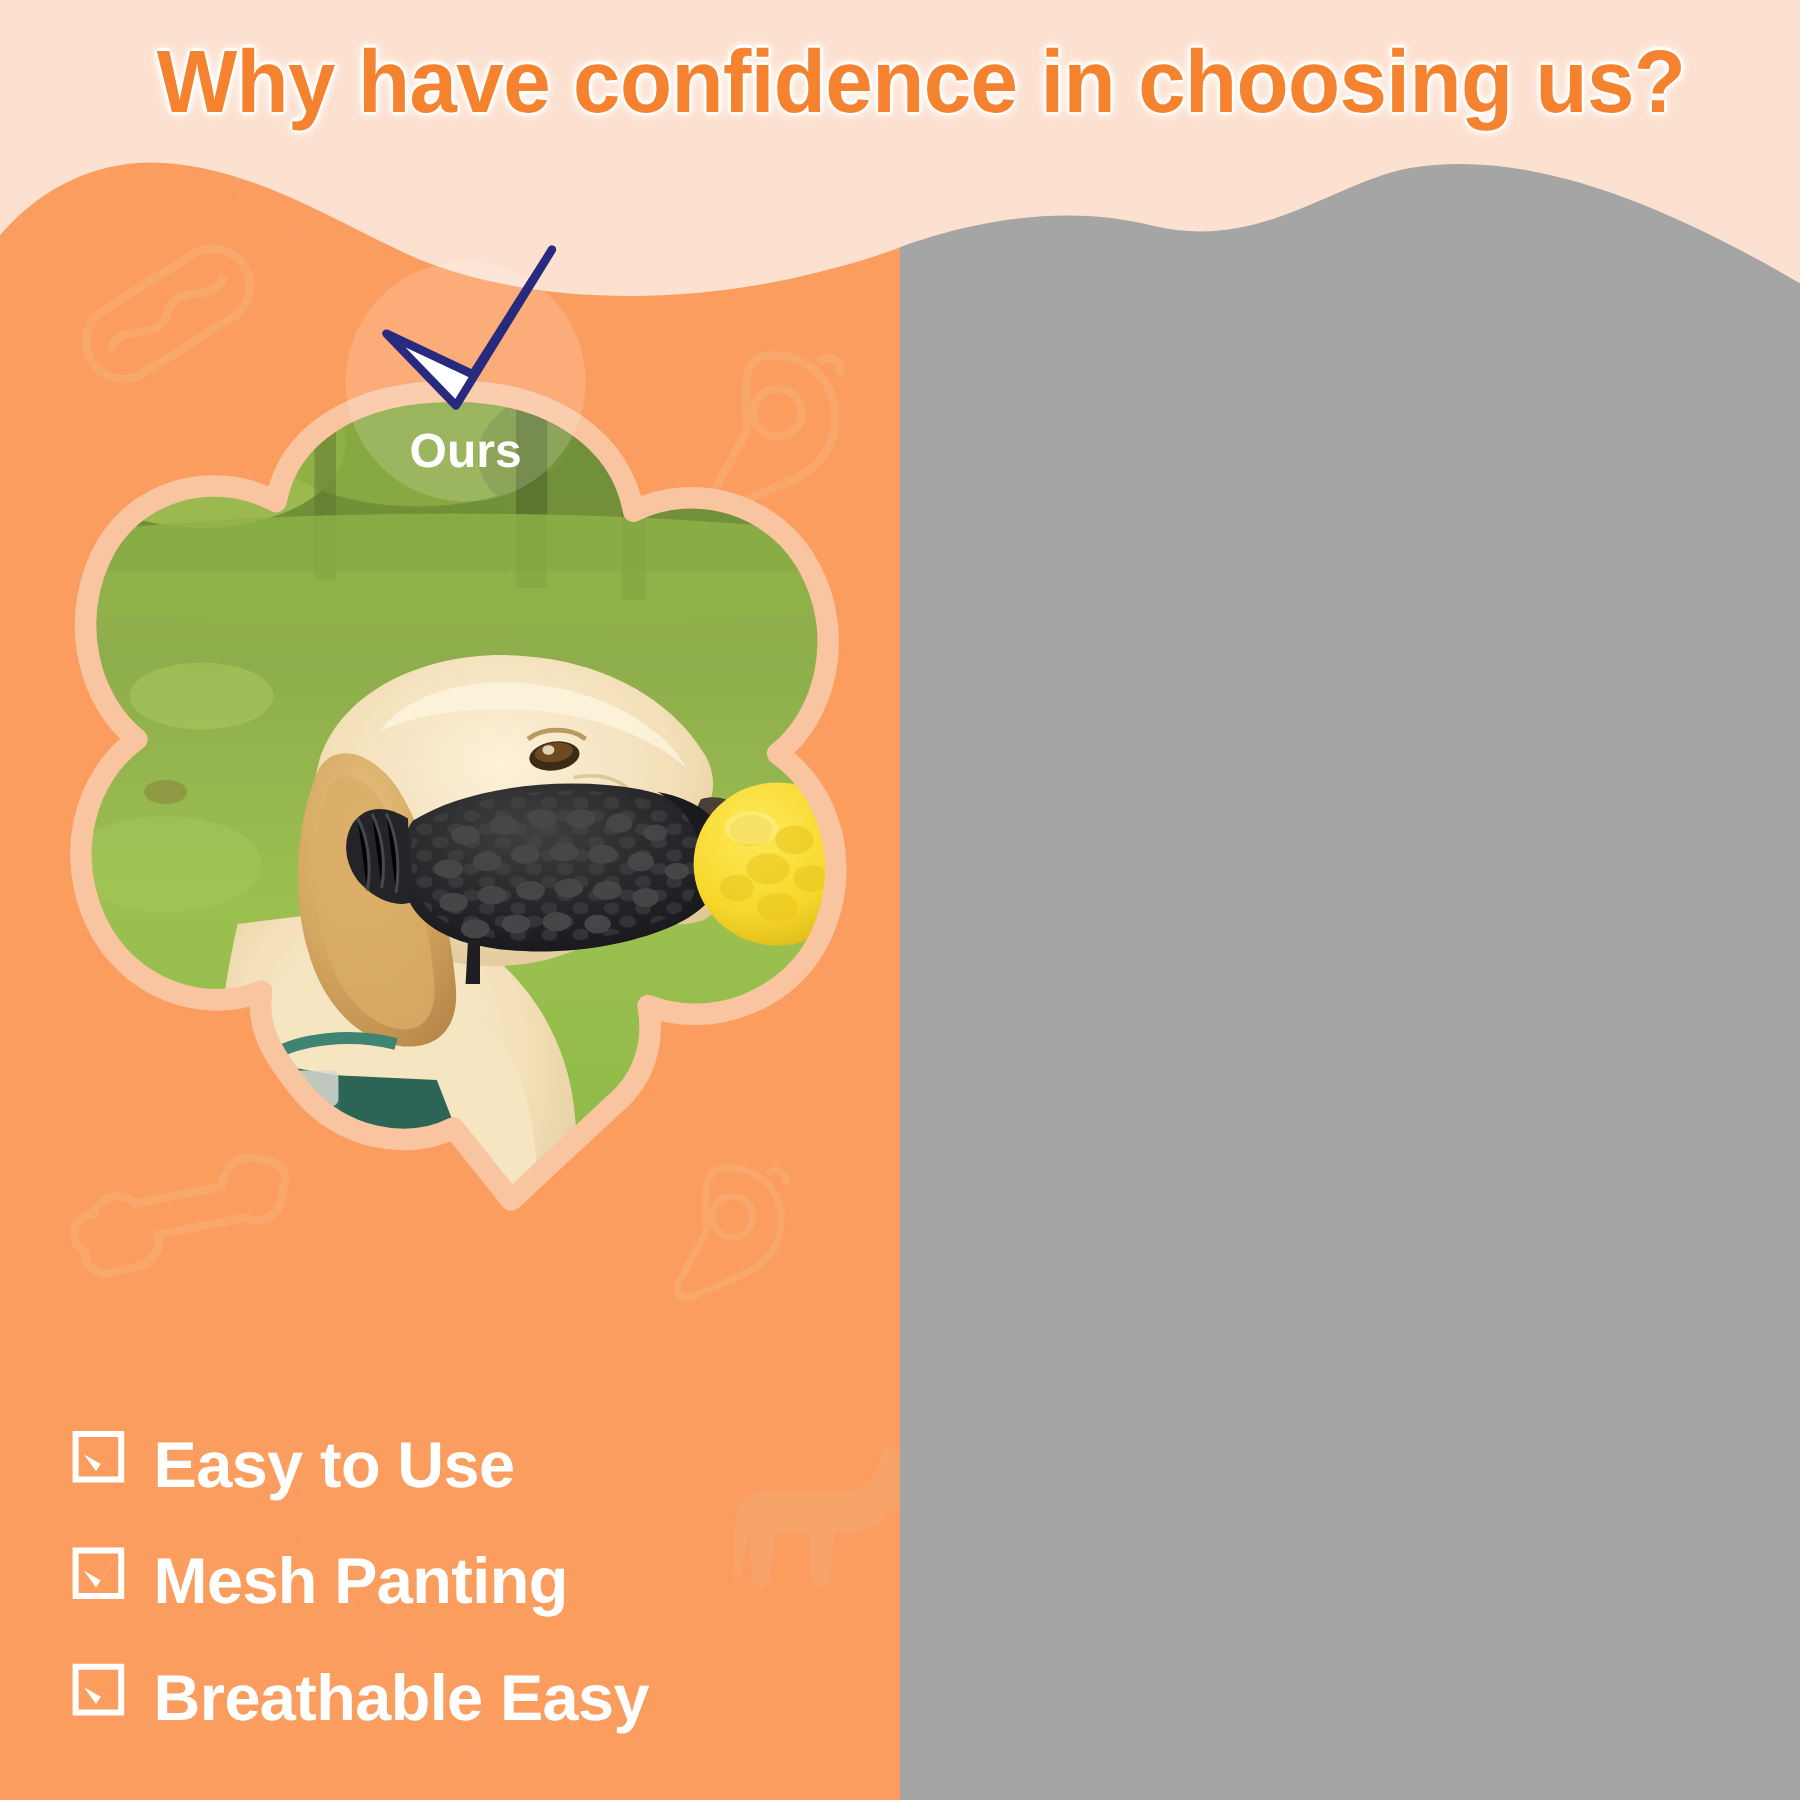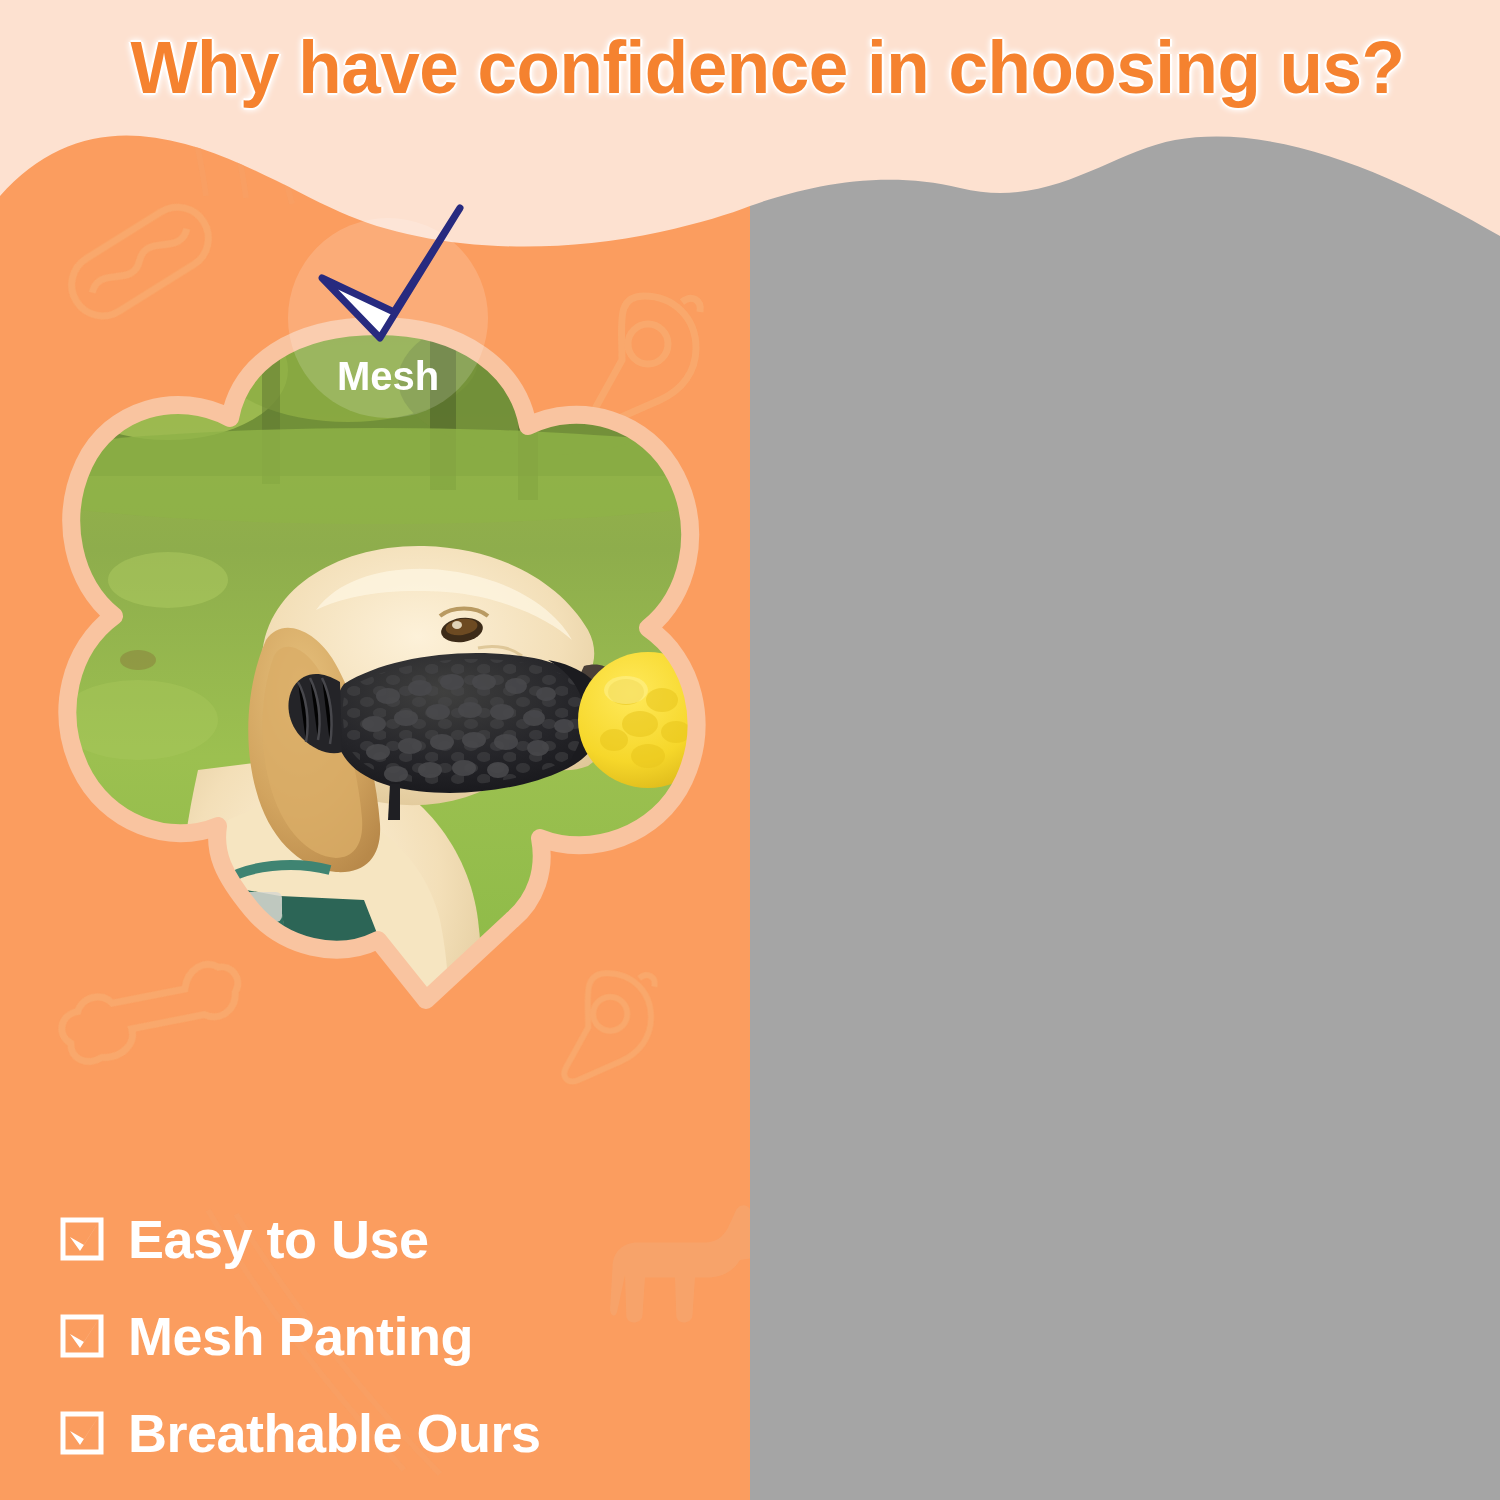--- a/index.html
+++ b/index.html
@@ -51,21 +51,21 @@
   }
 
   
   .frame { position:absolute; z-index:20; }
   #frame-left  { left:48px;  top:300px; width:660px; height:830px; }
 
   
   .features { position:absolute; z-index:25; }
   #features-left  { left:58px;  top:1190px; }
   .feature-row {
-    display:flex; align-items:center; gap:22px; height:97px;
+    display:flex; align-items:flex-start; gap:22px; height:97px;
   }
   .feature-ico { width:48px; height:48px; flex:0 0 48px; }
   .feature-text {
     font-size:54px; font-weight:bold; color:#fff; white-space:nowrap;
     letter-spacing:-0.5px;
   }
 </style>
 </head>
 <body>
 
@@ -393,21 +393,21 @@
                C6,412 22,348 66,316
                C26,284 10,220 36,164
                C62,108 130,90 182,118
                C192,64 244,26 330,26 Z" fill="none" stroke="#f9c4a0" stroke-width="18" stroke-linejoin="round"></path>
     </svg>
 
     <div class="badge" id="badge-ours">
       <svg class="badge-mark" viewBox="0 0 200 170">
         <path d="M34,78 L92,138 L172,8 L106,112 Z" fill="#ffffff" stroke="#272a7f" stroke-width="7" stroke-linejoin="round"></path>
       </svg>
-      <span class="badge-label">Mesh</span>
+      <span class="badge-label">Ours</span>
     </div>
 
     <div class="features" id="features-left">
       <div class="feature-row">
         <svg class="feature-ico" viewBox="0 0 48 48">
           <path d="M5,5 H43 V43 H5 Z" fill="none" stroke="#fff" stroke-width="5"></path>
           <path d="M12,22 L22,36 L46,-1 L26,30 Z" fill="#fff"></path>
         </svg>
         <span class="feature-text">Easy to Use</span>
       </div>
@@ -416,21 +416,21 @@
           <path d="M5,5 H43 V43 H5 Z" fill="none" stroke="#fff" stroke-width="5"></path>
           <path d="M12,22 L22,36 L46,-1 L26,30 Z" fill="#fff"></path>
         </svg>
         <span class="feature-text">Mesh Panting</span>
       </div>
       <div class="feature-row">
         <svg class="feature-ico" viewBox="0 0 48 48">
           <path d="M5,5 H43 V43 H5 Z" fill="none" stroke="#fff" stroke-width="5"></path>
           <path d="M12,22 L22,36 L46,-1 L26,30 Z" fill="#fff"></path>
         </svg>
-        <span class="feature-text">Breathable Ours</span>
+        <span class="feature-text">Breathable Easy</span>
       </div>
     </div>
   </div>
 
   <div class="col" id="col-right">
 
     
     
 
     

